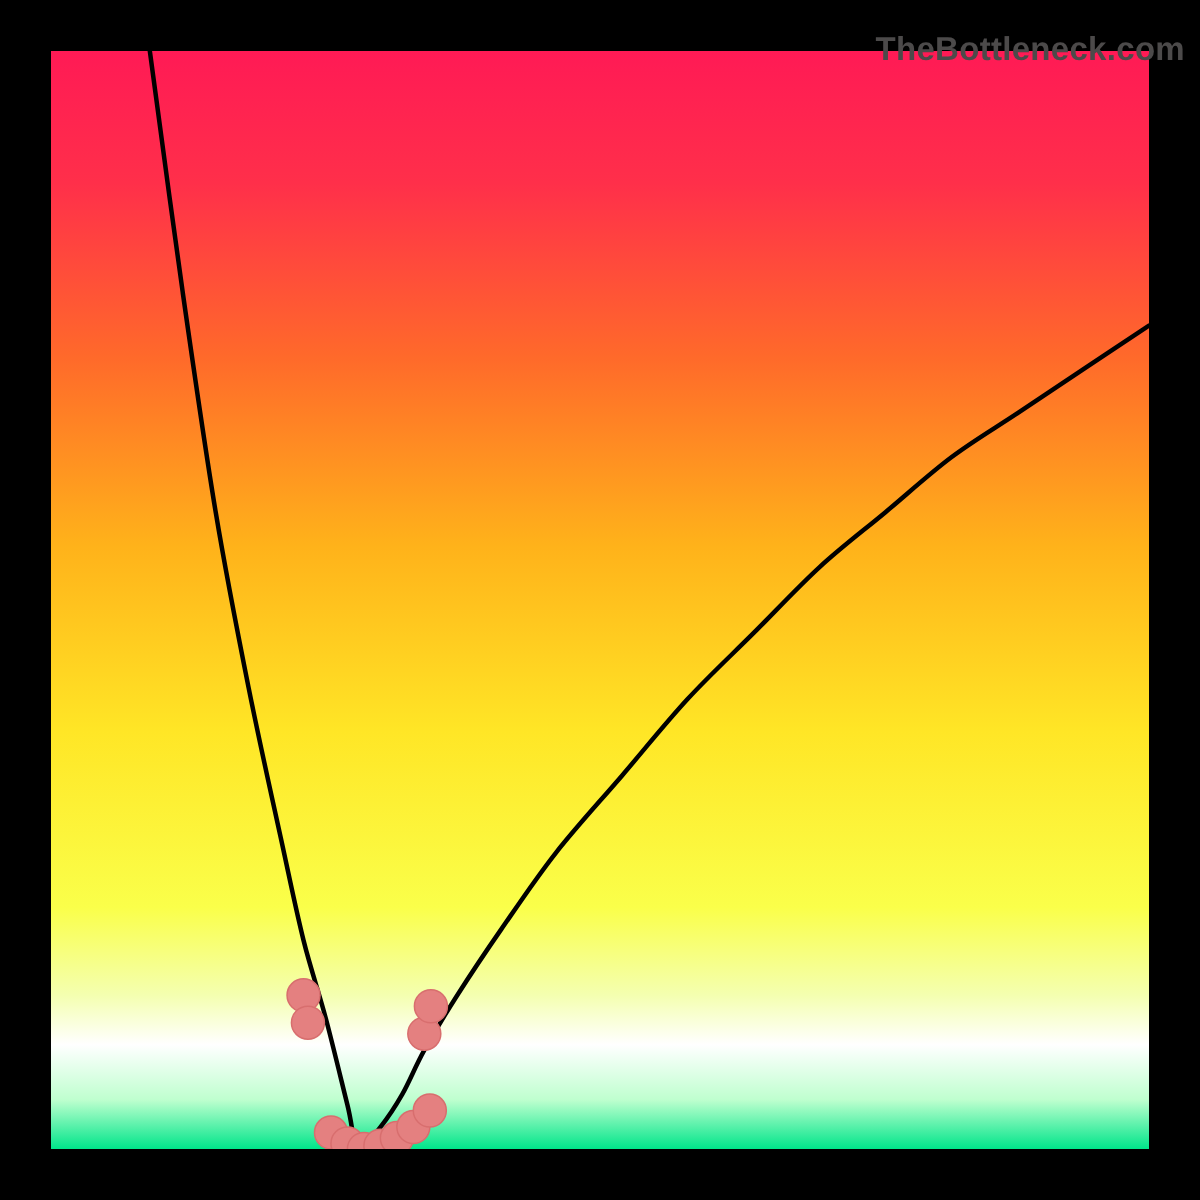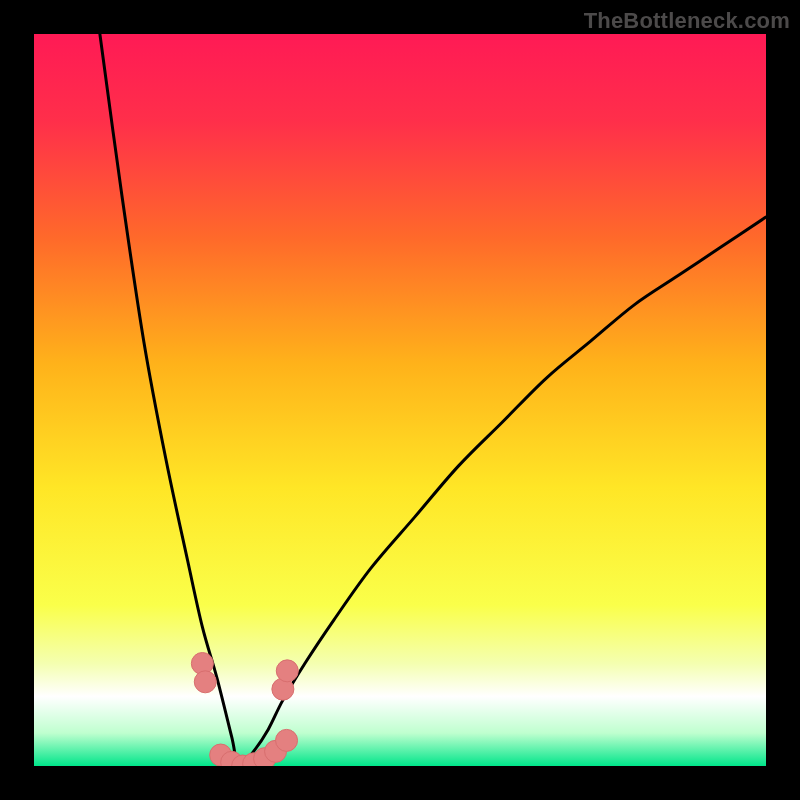--- a/index.html
+++ b/index.html
@@ -22,21 +22,21 @@
   .plot {
     position: absolute;
     left: 34px;
     top: 34px;
     width: 732px;
     height: 732px;
     overflow: hidden;
   }
   .attribution {
     position: absolute;
-    top: 8px;
+    top: 20px;
     right: 10px;
     color: #4c4a4a;
     font-size: 22px;
     font-weight: 600;
     letter-spacing: 0.2px;
   }
 </style>
 </head>
 <body>
 

